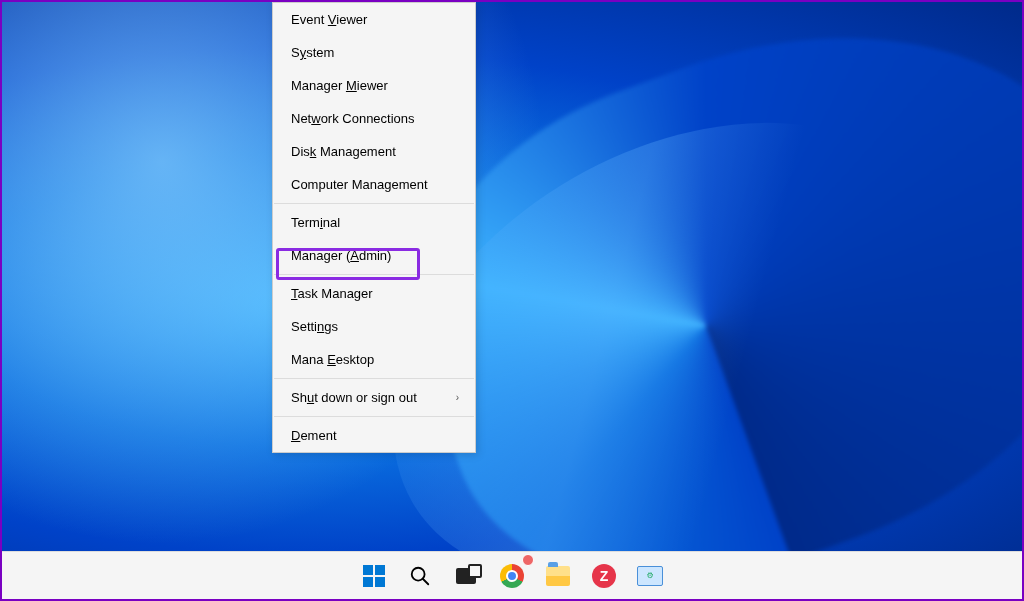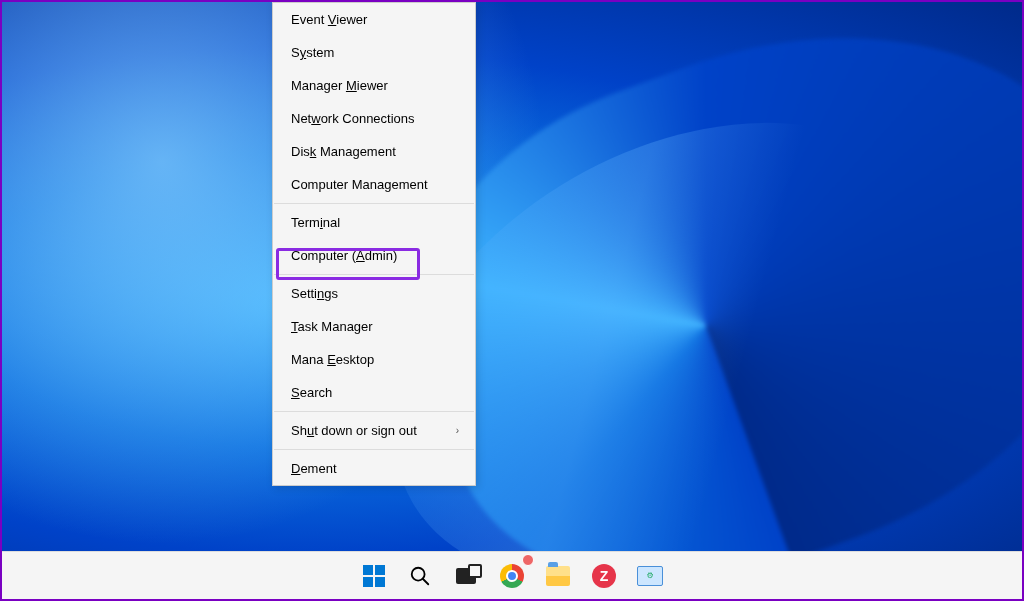--- a/index.html
+++ b/index.html
@@ -131,34 +131,31 @@
       <span><span>Dis</span><span class="accesskey">k</span><span> Management</span></span>
     </div>
     <div class="menu-item">
       <span><span>Computer Mana</span><span class="accesskey">g</span><span>ement</span></span>
     </div>
     <div class="menu-sep"></div>
     <div class="menu-item">
       <span><span>Term</span><span class="accesskey">i</span><span>nal</span></span>
     </div>
     <div class="menu-item">
-      <span><span>Computer (</span><span class="accesskey">A</span><span>dmin)</span></span>
-    </div>
-    <div class="menu-sep"></div>
+      <span><span>Manager (</span><span class="accesskey">A</span><span>dmin)</span></span>
+    </div>
+    <div class="menu-sep"></div>
+    <div class="menu-item">
+      <span><span></span><span class="accesskey">T</span><span>ask Manager</span></span>
+    </div>
     <div class="menu-item">
       <span><span>Setti</span><span class="accesskey">n</span><span>gs</span></span>
     </div>
     <div class="menu-item">
-      <span><span></span><span class="accesskey">T</span><span>ask Manager</span></span>
-    </div>
-    <div class="menu-item">
       <span><span>Mana </span><span class="accesskey">E</span><span>esktop</span></span>
-    </div>
-    <div class="menu-item">
-      <span><span></span><span class="accesskey">S</span><span>earch</span></span>
     </div>
     <div class="menu-sep"></div>
     <div class="menu-item">
       <span><span>Sh</span><span class="accesskey">u</span><span>t down or sign out</span></span>
       <span class="submenu-arrow">›</span>
     </div>
     <div class="menu-sep"></div>
     <div class="menu-item">
       <span><span></span><span class="accesskey">D</span><span>ement</span></span>
     </div>

